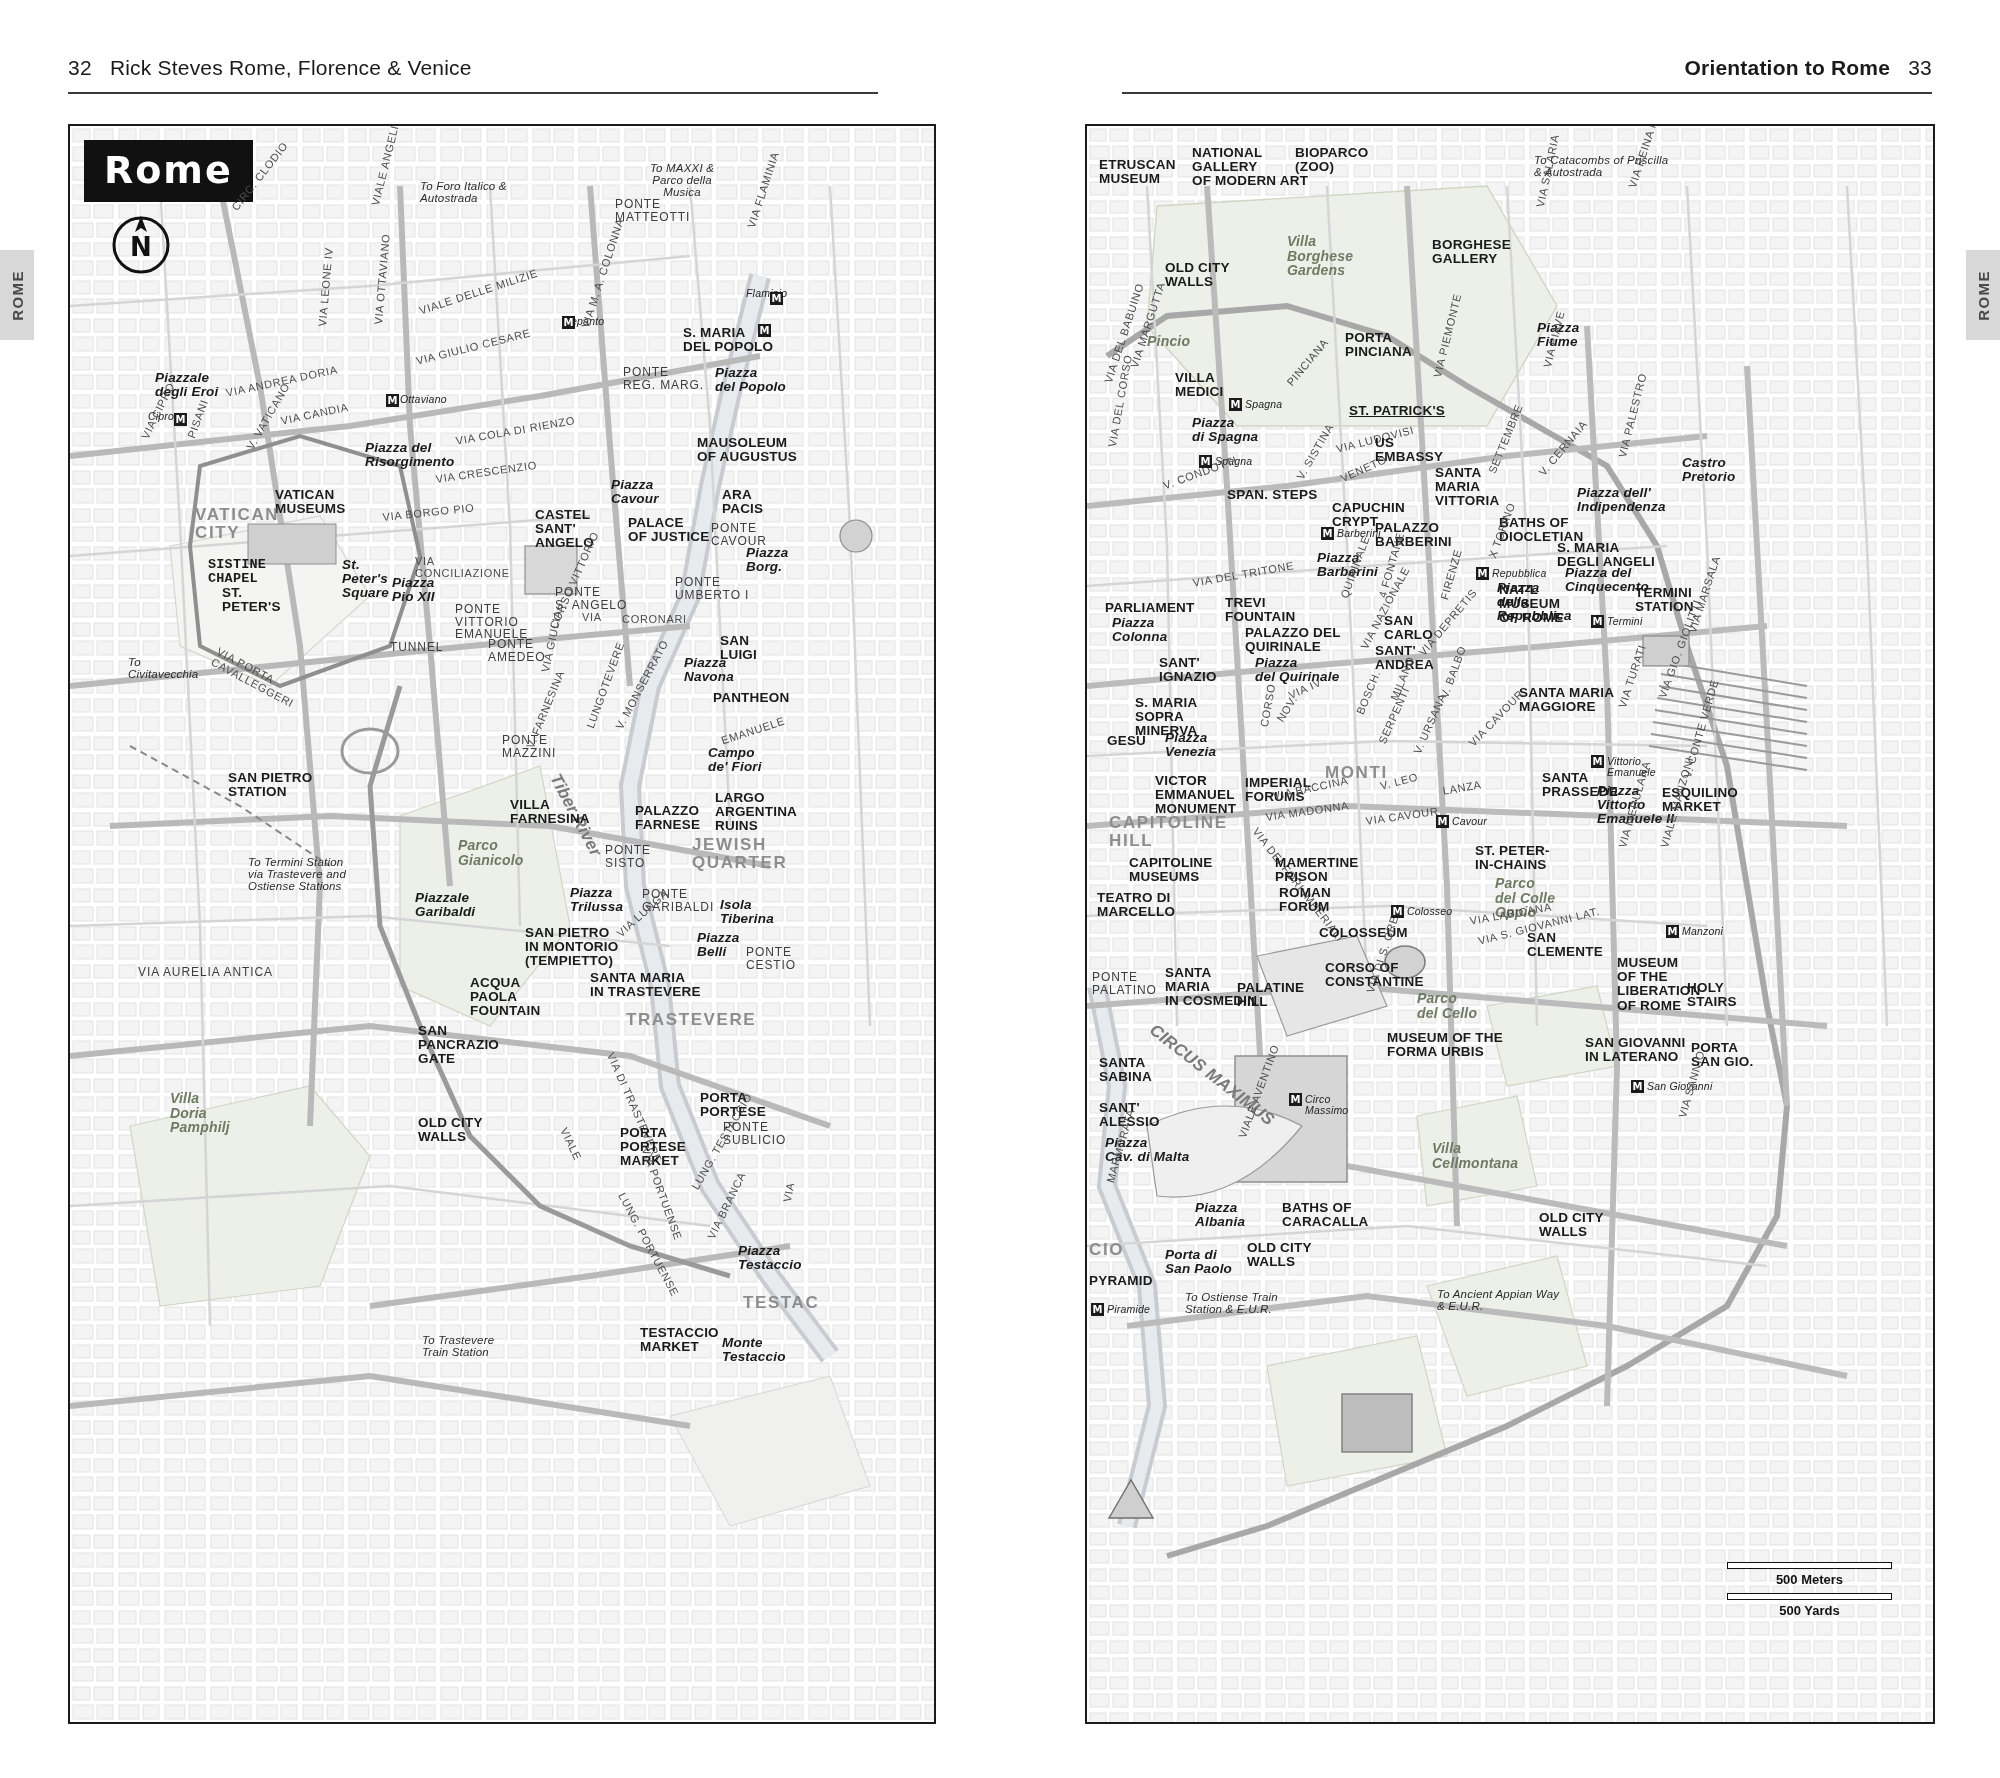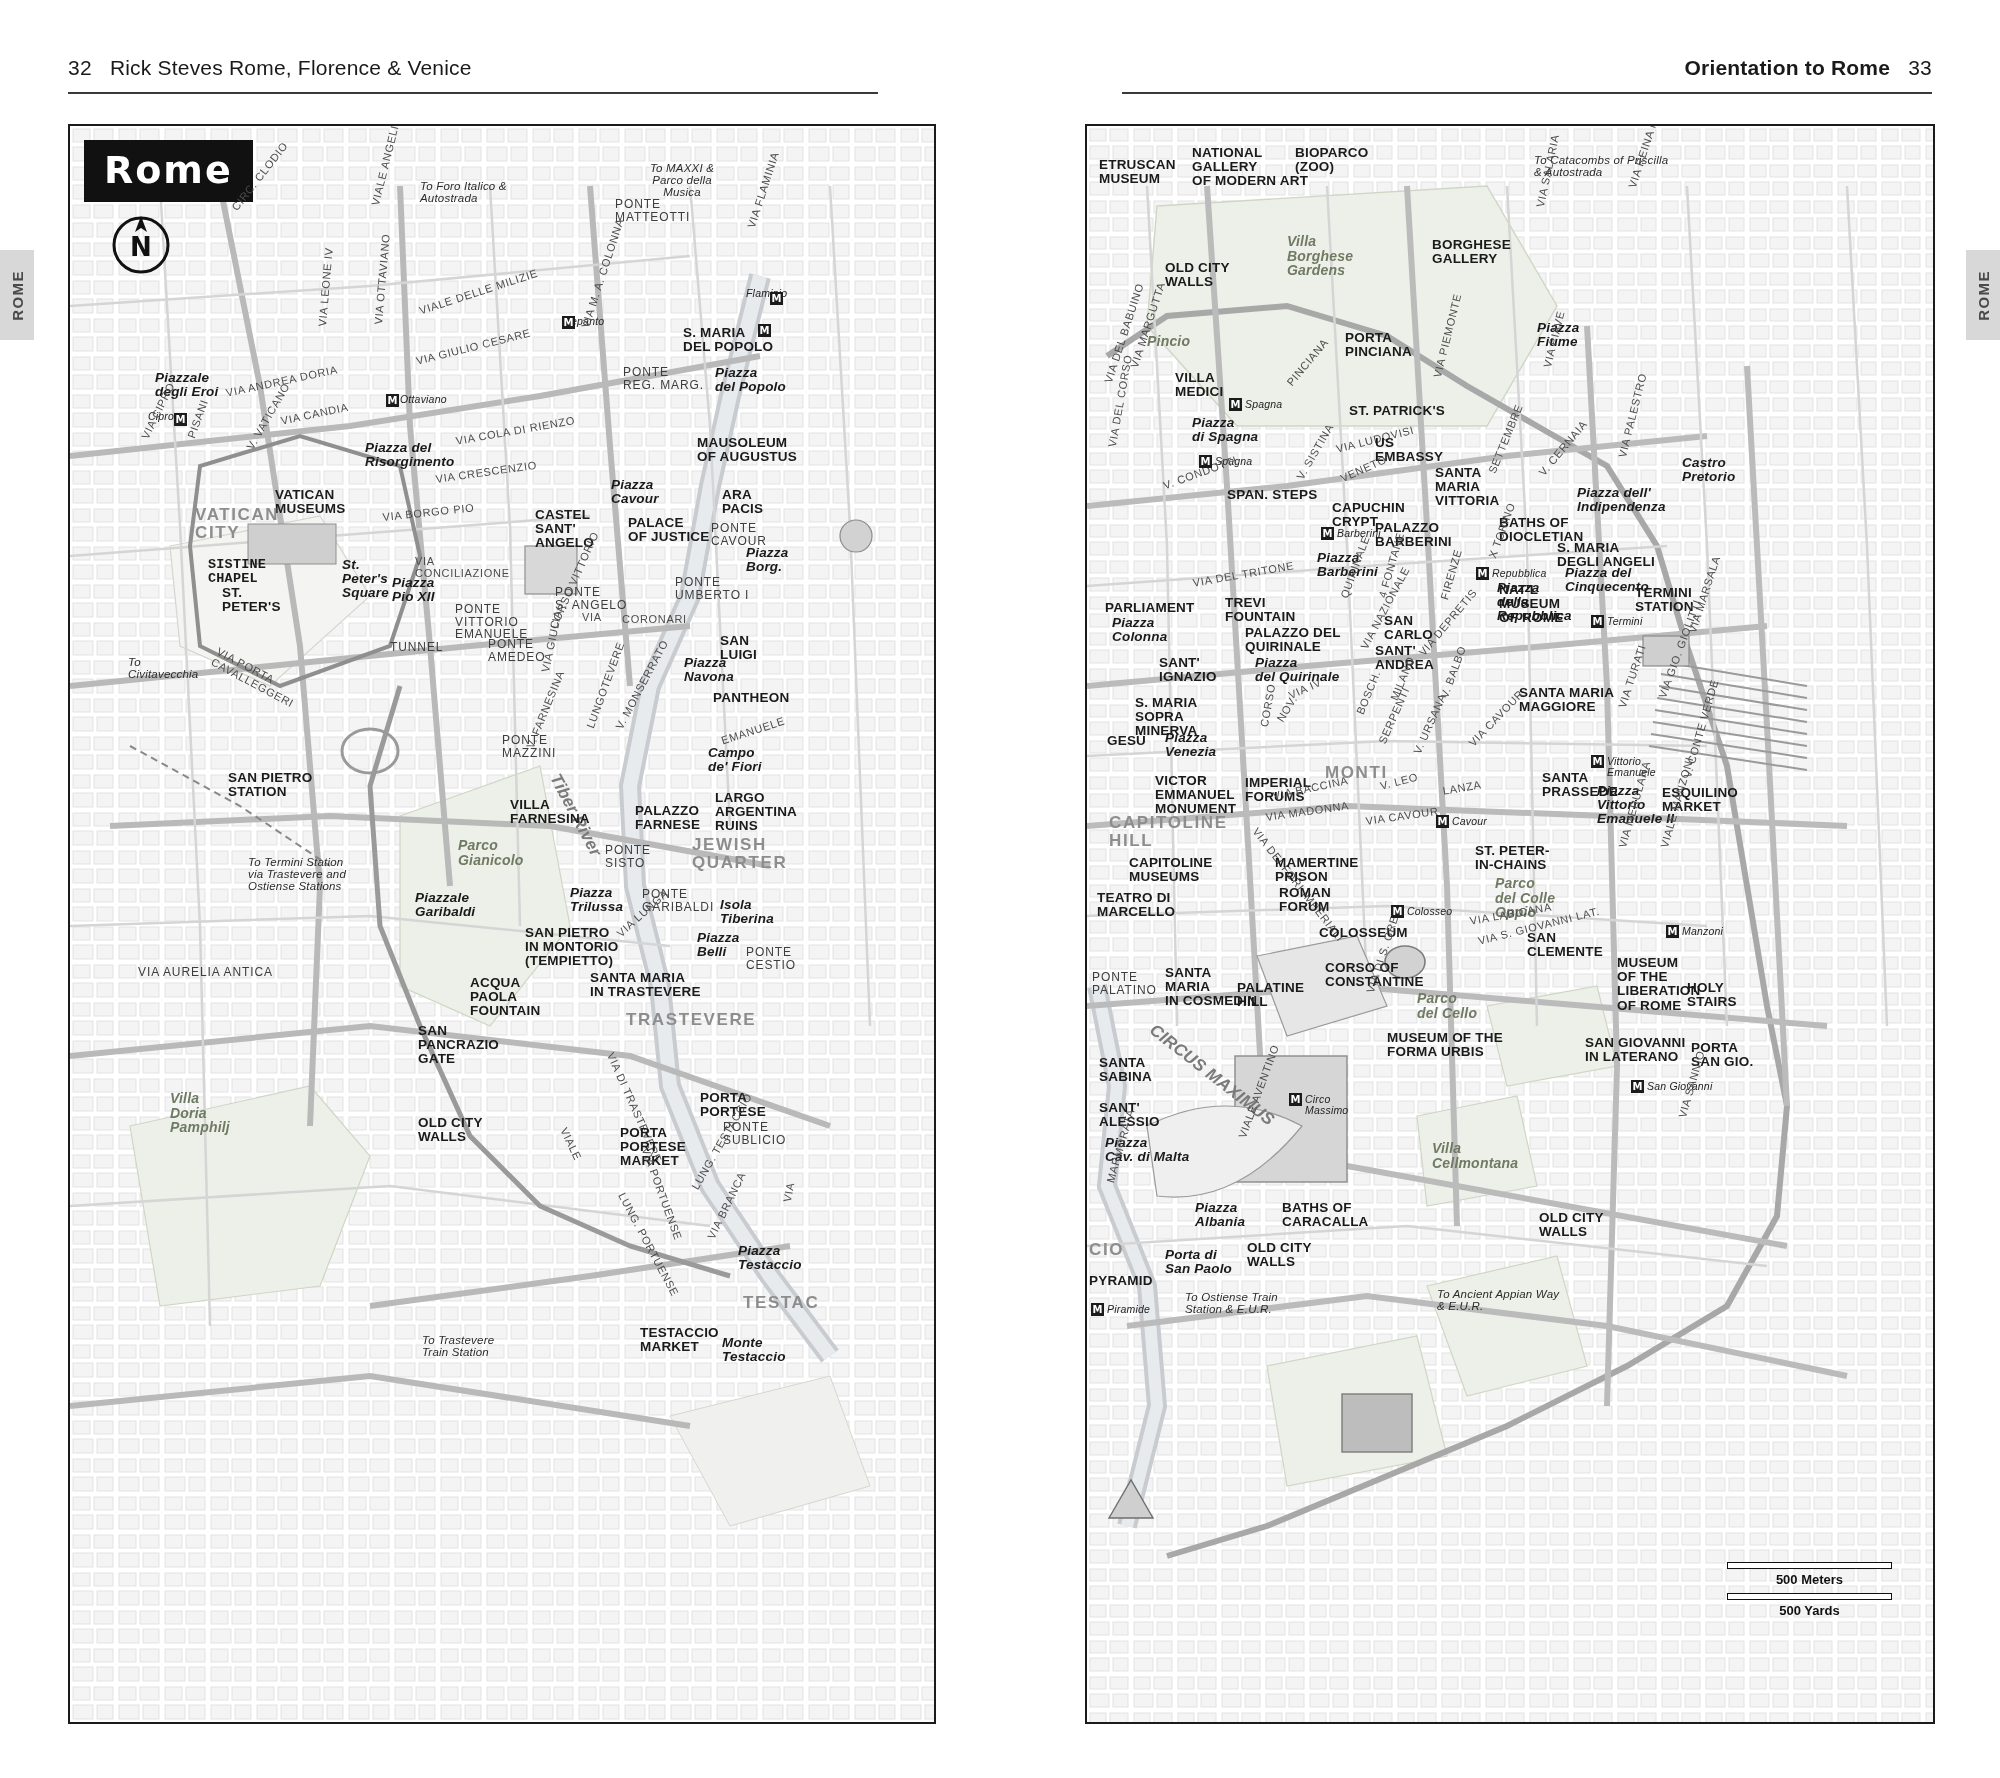--- a/index.html
+++ b/index.html
@@ -504,21 +504,21 @@
         <div class="lbl poi-it" style="left: 450px; top: 195px;">Piazza
 Fiume</div>
         <div class="lbl poi" style="left: 88px; top: 245px;">VILLA
 MEDICI</div>
         <div class="lbl street" style="left: 42px; top: 240px; transform-origin: left top; transform: rotate(-72deg);">VIA MARGUTTA</div>
         <div class="lbl street" style="left: 16px; top: 255px; transform-origin: left top; transform: rotate(-72deg);">VIA DEL BABUINO</div>
         <div class="lbl street" style="left: 198px; top: 255px; transform-origin: left top; transform: rotate(-50deg);">PINCIANA</div>
         <div class="lbl street" style="left: 345px; top: 250px; transform-origin: left top; transform: rotate(-76deg);">VIA PIEMONTE</div>
         <div class="lbl street" style="left: 455px; top: 240px; transform-origin: left top; transform: rotate(-76deg);">VIA PIAVE</div>
         <div class="lbl metro" style="left: 158px; top: 273px;">Spagna</div>
-        <div class="lbl poi" style="left: 262px; top: 278px;">ST. PATRICK'S</div>
+        <div class="lbl poi" style="left: 262px; top: 278px; text-decoration: underline;">ST. PATRICK'S</div>
         <div class="lbl poi-it" style="left: 105px; top: 290px;">Piazza
 di Spagna</div>
         <div class="lbl street" style="left: 248px; top: 318px; transform-origin: left top; transform: rotate(-14deg);">VIA LUDOVISI</div>
         <div class="lbl poi" style="left: 288px; top: 310px;">US
 EMBASSY</div>
         <div class="lbl poi-it" style="left: 595px; top: 330px;">Castro
 Pretorio</div>
         <div class="lbl street" style="left: 530px; top: 330px; transform-origin: left top; transform: rotate(-76deg);">VIA PALESTRO</div>
         <div class="lbl metro" style="left: 128px; top: 330px;">Spagna</div>
         <div class="lbl street" style="left: 20px; top: 320px; transform-origin: left top; transform: rotate(-80deg);">VIA DEL CORSO</div>

